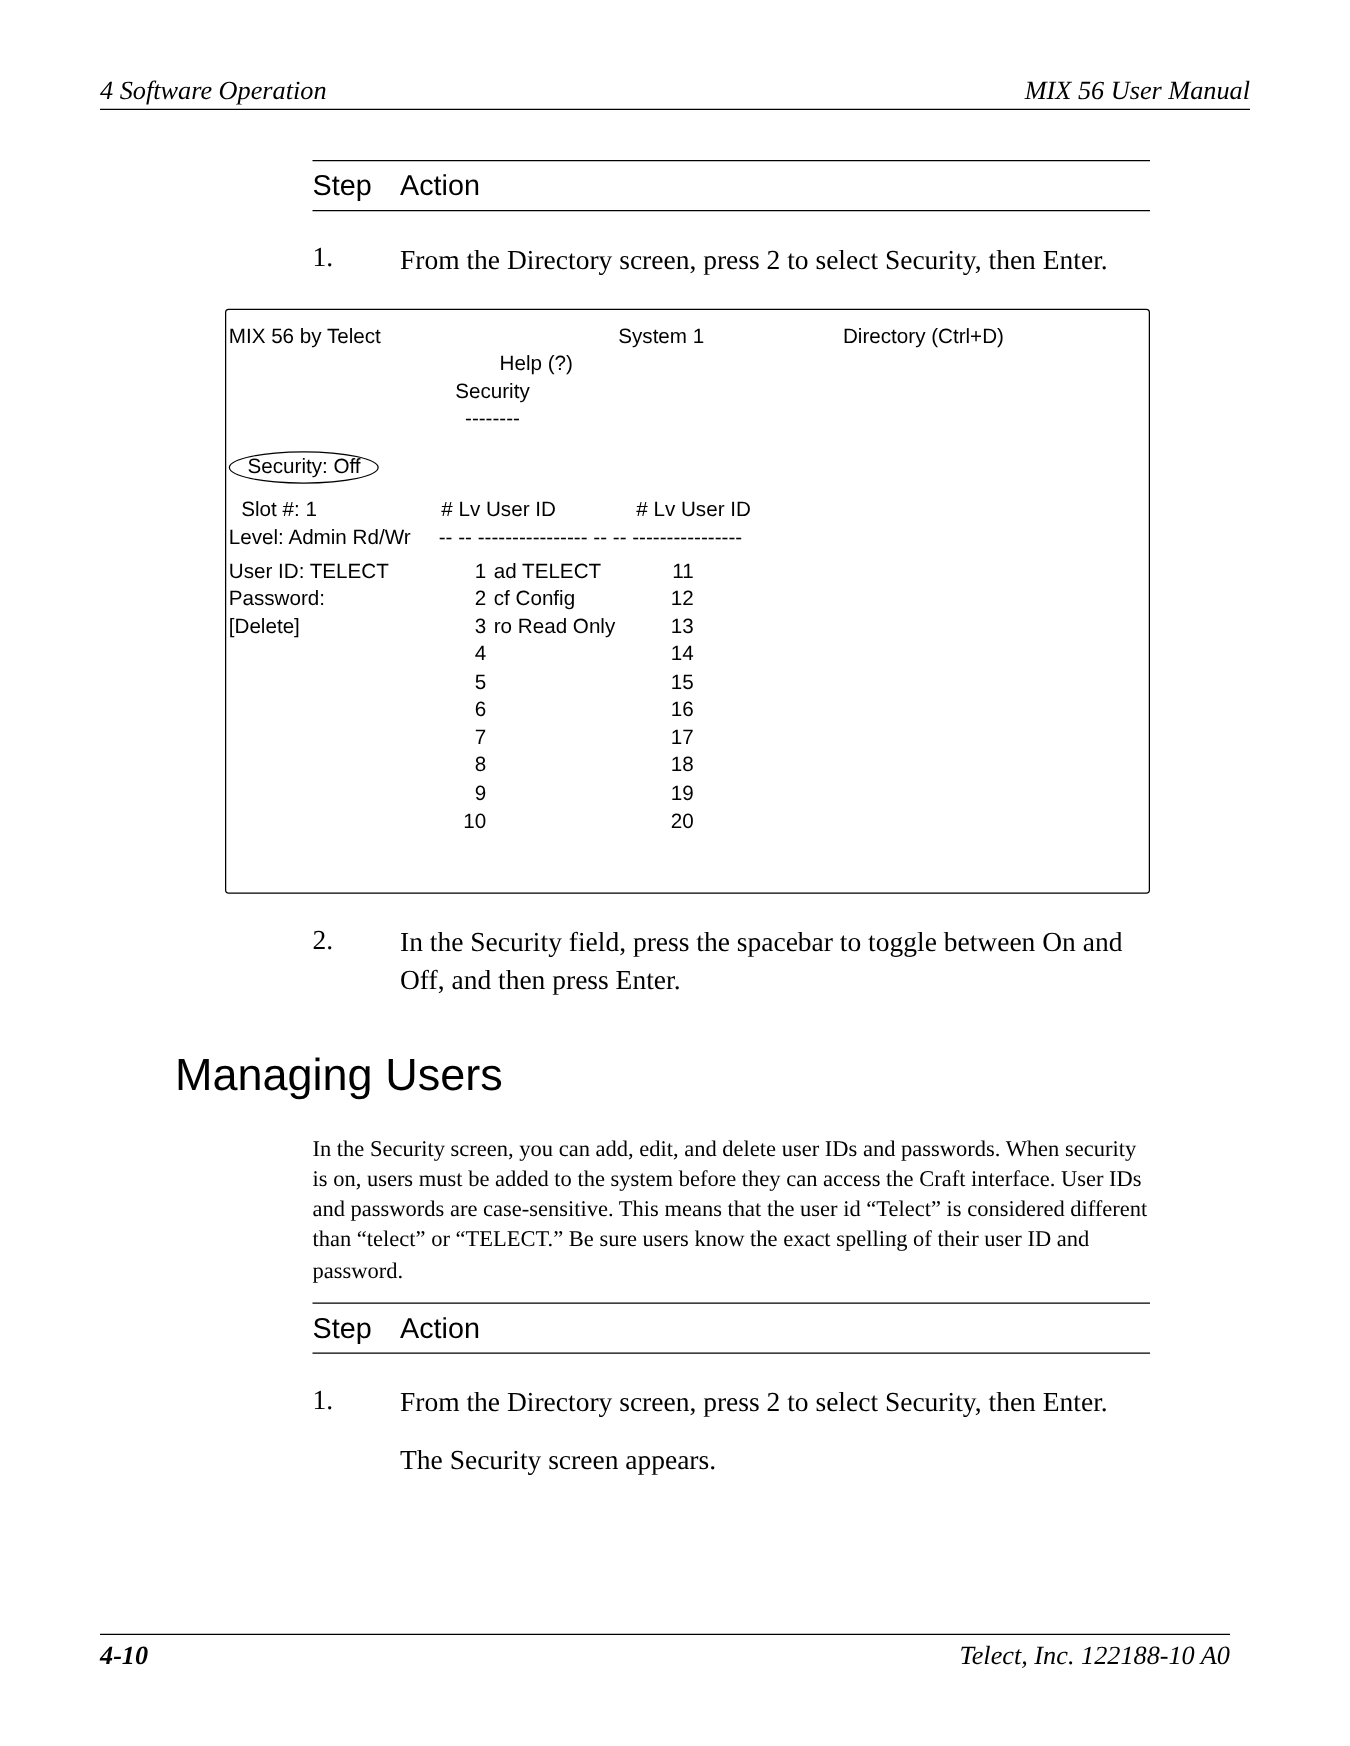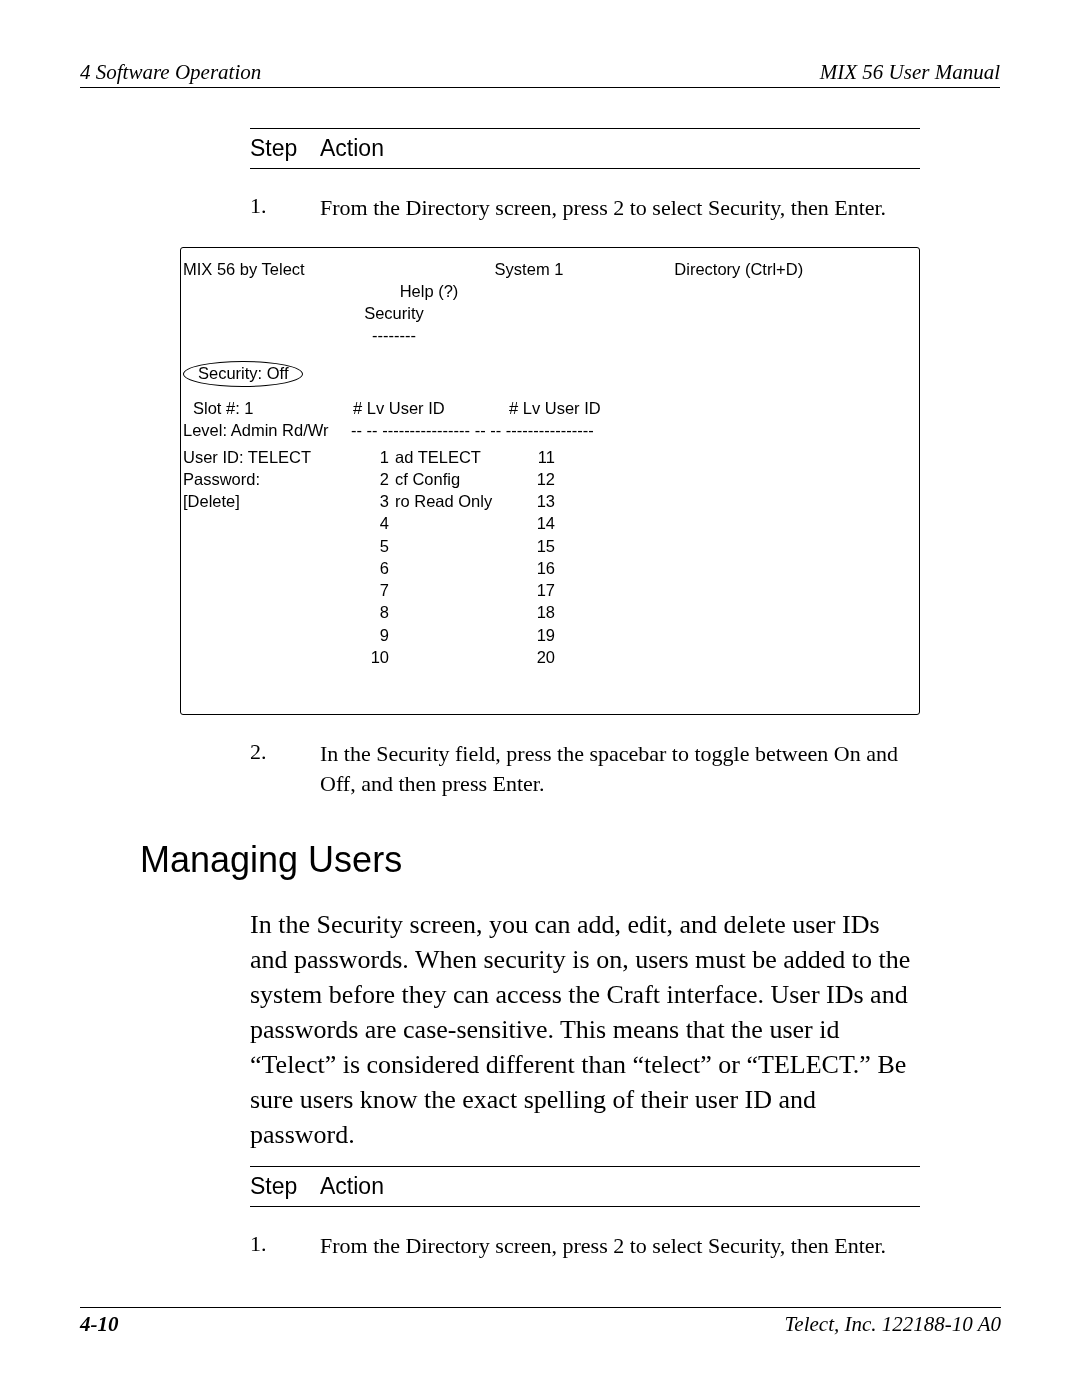--- a/index.html
+++ b/index.html
@@ -83,21 +83,21 @@
   .t-grid .c4 { width: 110px; }
   .t-head { display:flex; }
   .t-head .h0 { width:160px; padding-left:10px;}
   .t-head .h1 { width:156px; }
   .t-head .h2 { width:156px; }
   .t-sep { padding-left:8px; letter-spacing:0;}
 
   .body-para {
     margin-left: 170px;
     margin-right: 80px;
-    font-size: 26px;
+    font-size: 18px;
     line-height: 1.35;
     margin-top: 26px;
   }
   .section-h {
     font-family: Arial, Helvetica, sans-serif;
     font-size: 36px;
     margin-top: 40px;
     margin-left: 60px;
   }
   .sub-h {
@@ -105,21 +105,21 @@
     font-weight: bold;
     font-style: italic;
     font-size: 22px;
     margin-left: 170px;
     margin-top: 26px;
   }
   .ftr {
     position: absolute;
     bottom: 60px;
     left: 80px;
-    right: 79px;
+    right: 96px;
     border-top: 1px solid #000;
     padding-top: 4px;
     display:flex;
     justify-content: space-between;
     font-size: 21px;
     font-style: italic;
   }
   .ftr .pg { font-weight: bold; }
 </style>
 </head>
@@ -257,20 +257,24 @@
 
     <div class="step-table" style="margin-top:14px">
       <div class="step-table-hdr">
         <div class="col-step">Step</div>
         <div>Action</div>
       </div>
       <div class="step-row">
         <div class="col-step">1.</div>
         <div class="col-action">From the Directory screen, press 2 to select Security, then Enter.</div>
       </div>
+      <div class="step-row" style="padding-top:16px">
+        <div class="col-step"></div>
+        <div class="col-action">The Security screen appears.</div>
+      </div>
     </div>
 
   </div>
 
   <div class="ftr">
     <div class="pg">4-10</div>
     <div>Telect, Inc.  122188-10 A0</div>
   </div>
 
 </div>

